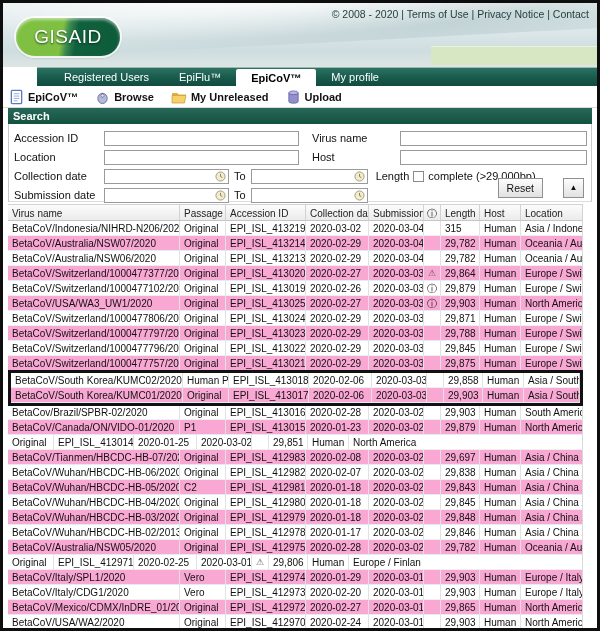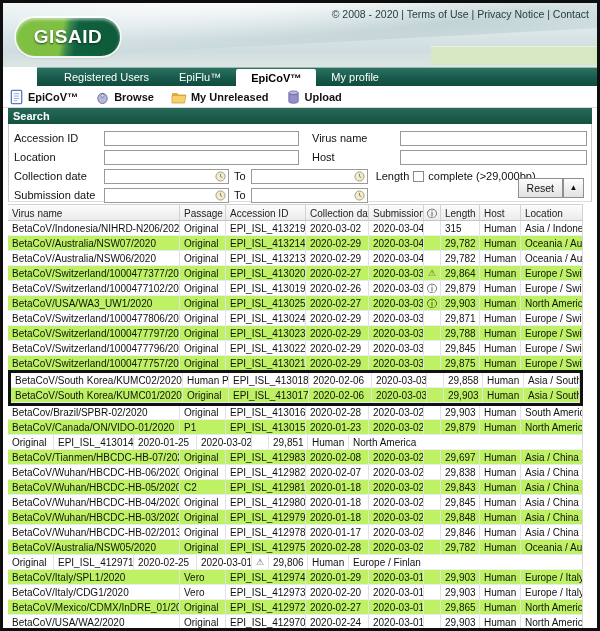--- a/index.html
+++ b/index.html
@@ -12,21 +12,21 @@
   .hdr::before { content:""; position:absolute; left:-40px; top:-30px; width:700px; height:70px;
     background:radial-gradient(ellipse at 45% 30%, rgba(255,255,255,.85), rgba(255,255,255,0) 60%),
                radial-gradient(ellipse at 70% 80%, rgba(173,195,198,.6), rgba(173,195,198,0) 55%);
     transform:rotate(-3deg); }
   .copyright { position:absolute; top:5px; right:8px; font-size:10.5px; color:#24403e; z-index:3; }
   .green-strip { position:absolute; right:0; bottom:2px; left:428px; height:19px; background:#d7e7c4; border-top:1px solid #e9f2dd; z-index:2; }
   .logo { position:absolute; left:13px; top:15px; width:104px; height:38px; border-radius:19px; z-index:3;
     background:linear-gradient(100deg,#7fc043 0%, #7fc043 44%, #3b8a4e 50%, #10613e 58%, #0d5a39 100%);
     box-shadow:0 0 0 2px rgba(255,255,255,.85), 0 1px 3px rgba(0,0,0,.45), inset 0 2px 3px rgba(255,255,255,.5);
     display:flex; align-items:center; justify-content:center; }
-  .logo span { color:#fff; font-weight:bold; font-size:19px; letter-spacing:.5px; text-shadow:0 1px 2px rgba(0,40,20,.8); }
+  .logo span { color:#fff; font-weight:normal; font-size:19px; letter-spacing:.5px; text-shadow:0 1px 2px rgba(0,40,20,.8); }
 
   
   .tabs { height:19px; background:linear-gradient(180deg,#2c7262 0%, #175a4c 55%, #114b3f 100%);
     display:flex; align-items:stretch; padding-left:12px; border-top:1px solid #9db7b2;margin-left:34px; }
   .tab { color:#fff; font-size:11px; display:flex; align-items:center; padding:0 15px; cursor:default; white-space:nowrap; }
   .tab.active { background:#fff; color:#000; font-weight:bold; border-radius:2px 2px 0 0; margin-top:1px; }
 
   
   .toolbar { height:22px; background:#fff; display:flex; align-items:center; gap:17px; padding-left:6px; border-bottom:1px solid #d9d9d9; }
   .tb-item { display:flex; align-items:center; gap:4px; font-size:11px; font-weight:bold; color:#111; }
@@ -42,29 +42,29 @@
   .w-long { width:195px; }
   .w-long2 { width:187px; }
   .flabel2 { width:88px; margin-left:13px; }
   .datewrap { position:relative; display:inline-block; }
   .datewrap .ftext { width:125px; padding-right:15px; }
   .datewrap.d2 .ftext { width:117px; }
   .datewrap svg { position:absolute; right:3px; top:2px; }
   .to-lab { margin:0 5px; }
   .len-lab { margin-left:8px; }
   .cbox { width:11px; height:11px; border:1px solid #8a8a8a; background:#fff; margin:0 4px; display:inline-block; }
-  .panel-btns { position:absolute; right:7px; bottom:3px; display:flex; gap:0; }
+  .panel-btns { position:absolute; right:7px; bottom:3px; display:flex; gap:20px; }
   .btn { border:1px solid #8f8f8f; background:linear-gradient(180deg,#fdfdfd,#e2e2e2); font-size:10.5px; color:#111;
     padding:2px 8px; height:20px; line-height:14px; }
   .btn.sq { width:21px; padding:2px 0; text-align:center; font-size:8px; }
 
   
   .grid { margin:2px 14px 0 5px; font-size:10px; color:#111; }
   .grow { display:flex; height:15px; line-height:15px; background:#fff; }
-  .grow.stripe { background:#bef264;justify-content:flex-end; }
+  .grow.stripe { background:#f9a8d4;justify-content:flex-end; }
   .ghead { display:flex; height:17px; line-height:17px; }
   .ghead .gc { background:linear-gradient(180deg,#fcfcfc,#ebebeb); border-top:1px solid #d2d2d2; border-bottom:1px solid #c6c6c6;
     border-right:1px solid #d2d2d2; color:#222; }
   .gc { padding:0 0 0 4px; white-space:nowrap; overflow:hidden; border-right:1px solid #e2e2e2; }
   .grow .gc { border-bottom:1px solid #efefef; }
   .grow.stripe .gc { border-bottom:1px solid #e2ecf7; }
   .c-virus{width:172px;} .c-passage{width:46px;} .c-acc{width:80px;} .c-coll{width:63px;} .c-sub{width:55px;}
   .c-info{width:17px; padding:0; text-align:center;} .c-len{width:39px;} .c-host{width:41px;} .c-loc{flex:1; border-right:1px solid #d8d8d8;}
   .c-info.warn { color:#555; font-size:9px; }
   .hl-box { border:3px solid #111; margin:-1px 0; position:relative; z-index:2; }

